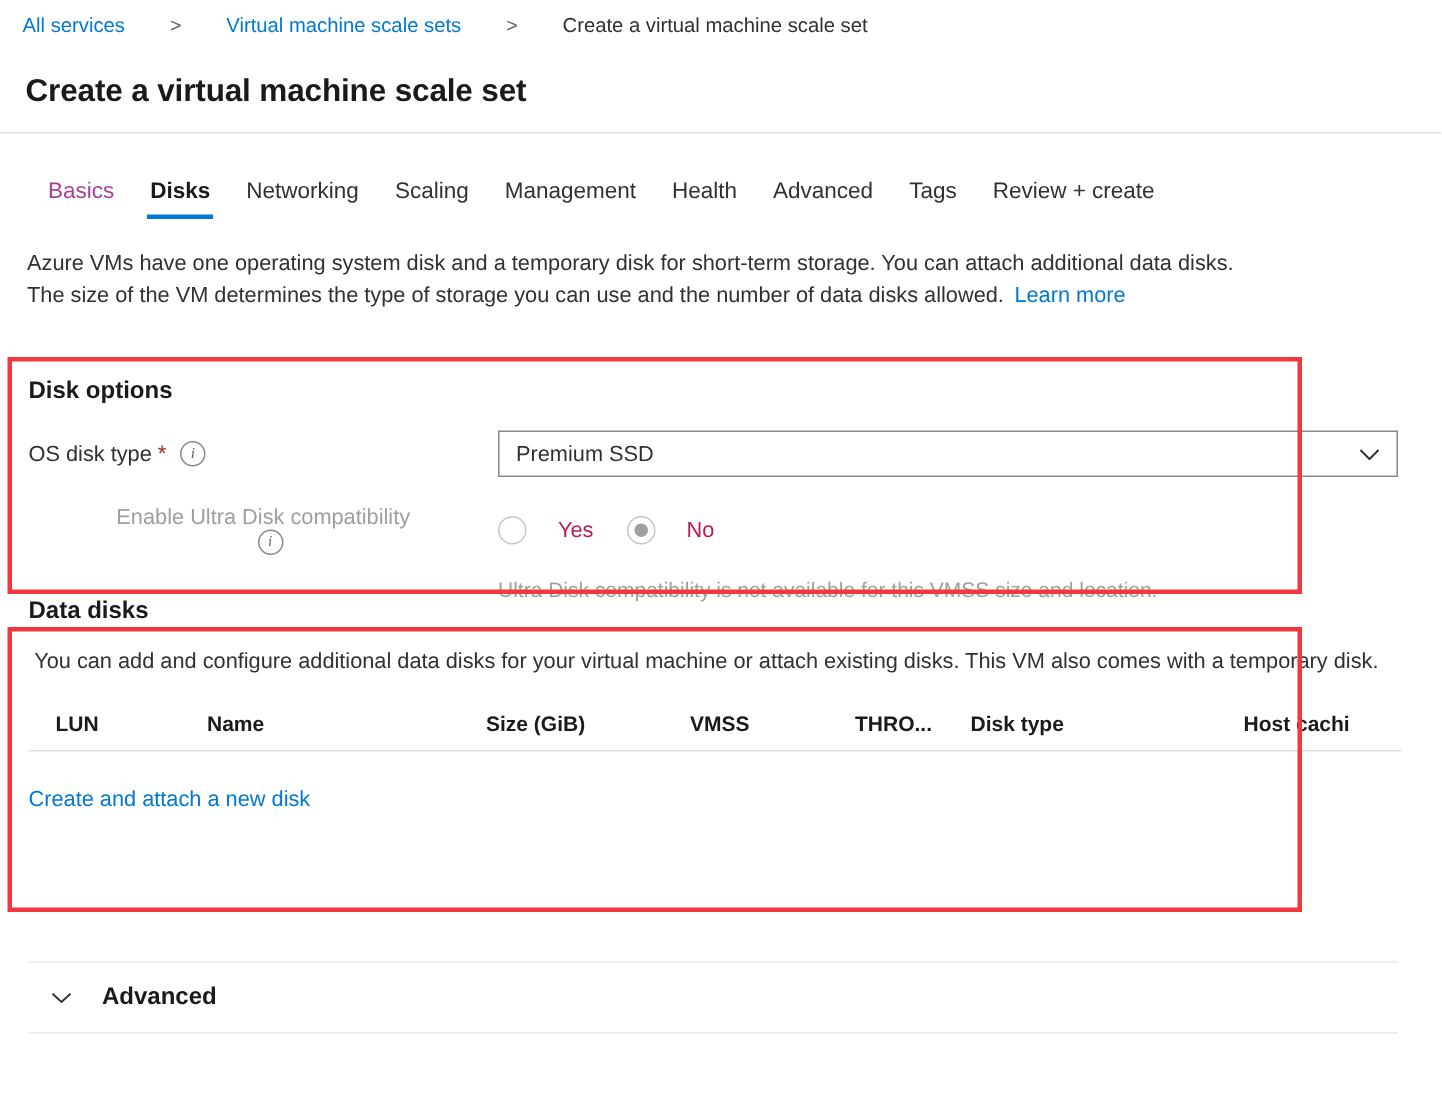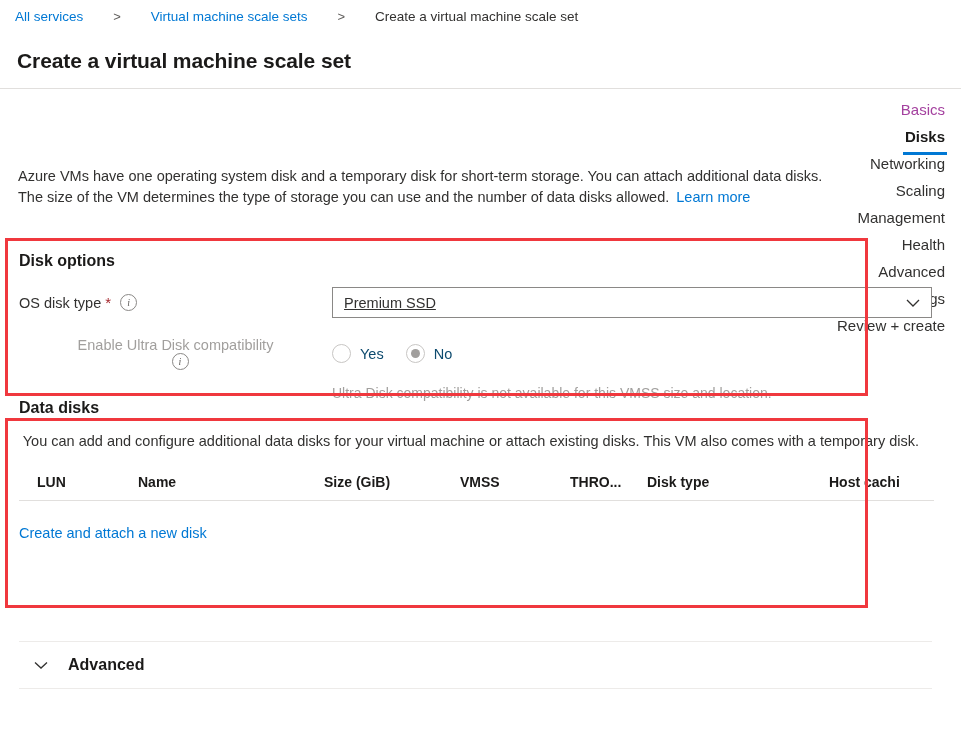--- a/index.html
+++ b/index.html
@@ -62,21 +62,20 @@
   }
 
   
   .tabs {
     display: flex;
     align-items: flex-end;
     padding-left: 24px;
     height: 45px;
     margin-top: 12px;
     box-sizing: border-box;
-    flex-direction: column;
   }
   .tab {
     position: relative;
     font-size: 15px;
     color: #323130;
     padding: 0 8px 9px 8px;
     margin-right: 8px;
     cursor: pointer;
     white-space: nowrap;
     line-height: 18px;
@@ -172,21 +171,20 @@
     border: 1px solid #8a8886;
     background: #fff;
     display: flex;
     align-items: center;
     justify-content: space-between;
     padding: 0 10px 0 11px;
     box-sizing: border-box;
     font-size: 14.5px;
     color: #323130;
     cursor: pointer;
-    text-decoration: underline;
   }
   .chev { flex: none; }
 
   
   .radio-group {
     display: flex;
     align-items: center;
   }
   .radio-opt {
     display: flex;
@@ -208,23 +206,23 @@
   }
   .radio-mark.checked::after {
     content: "";
     width: 9px;
     height: 9px;
     border-radius: 50%;
     background: #a19f9d;
     display: block;
   }
   .radio-label {
-    margin-left: 9px;
-    font-size: 14.5px;
-    color: #0c4a6e;
+    margin-left: 21px;
+    font-size: 14.5px;
+    color: #be185d;
     white-space: nowrap;
   }
   .helper-text {
     font-size: 14px;
     color: #a19f9d;
     line-height: 19px;
   }
 
   
   .dd-desc {

